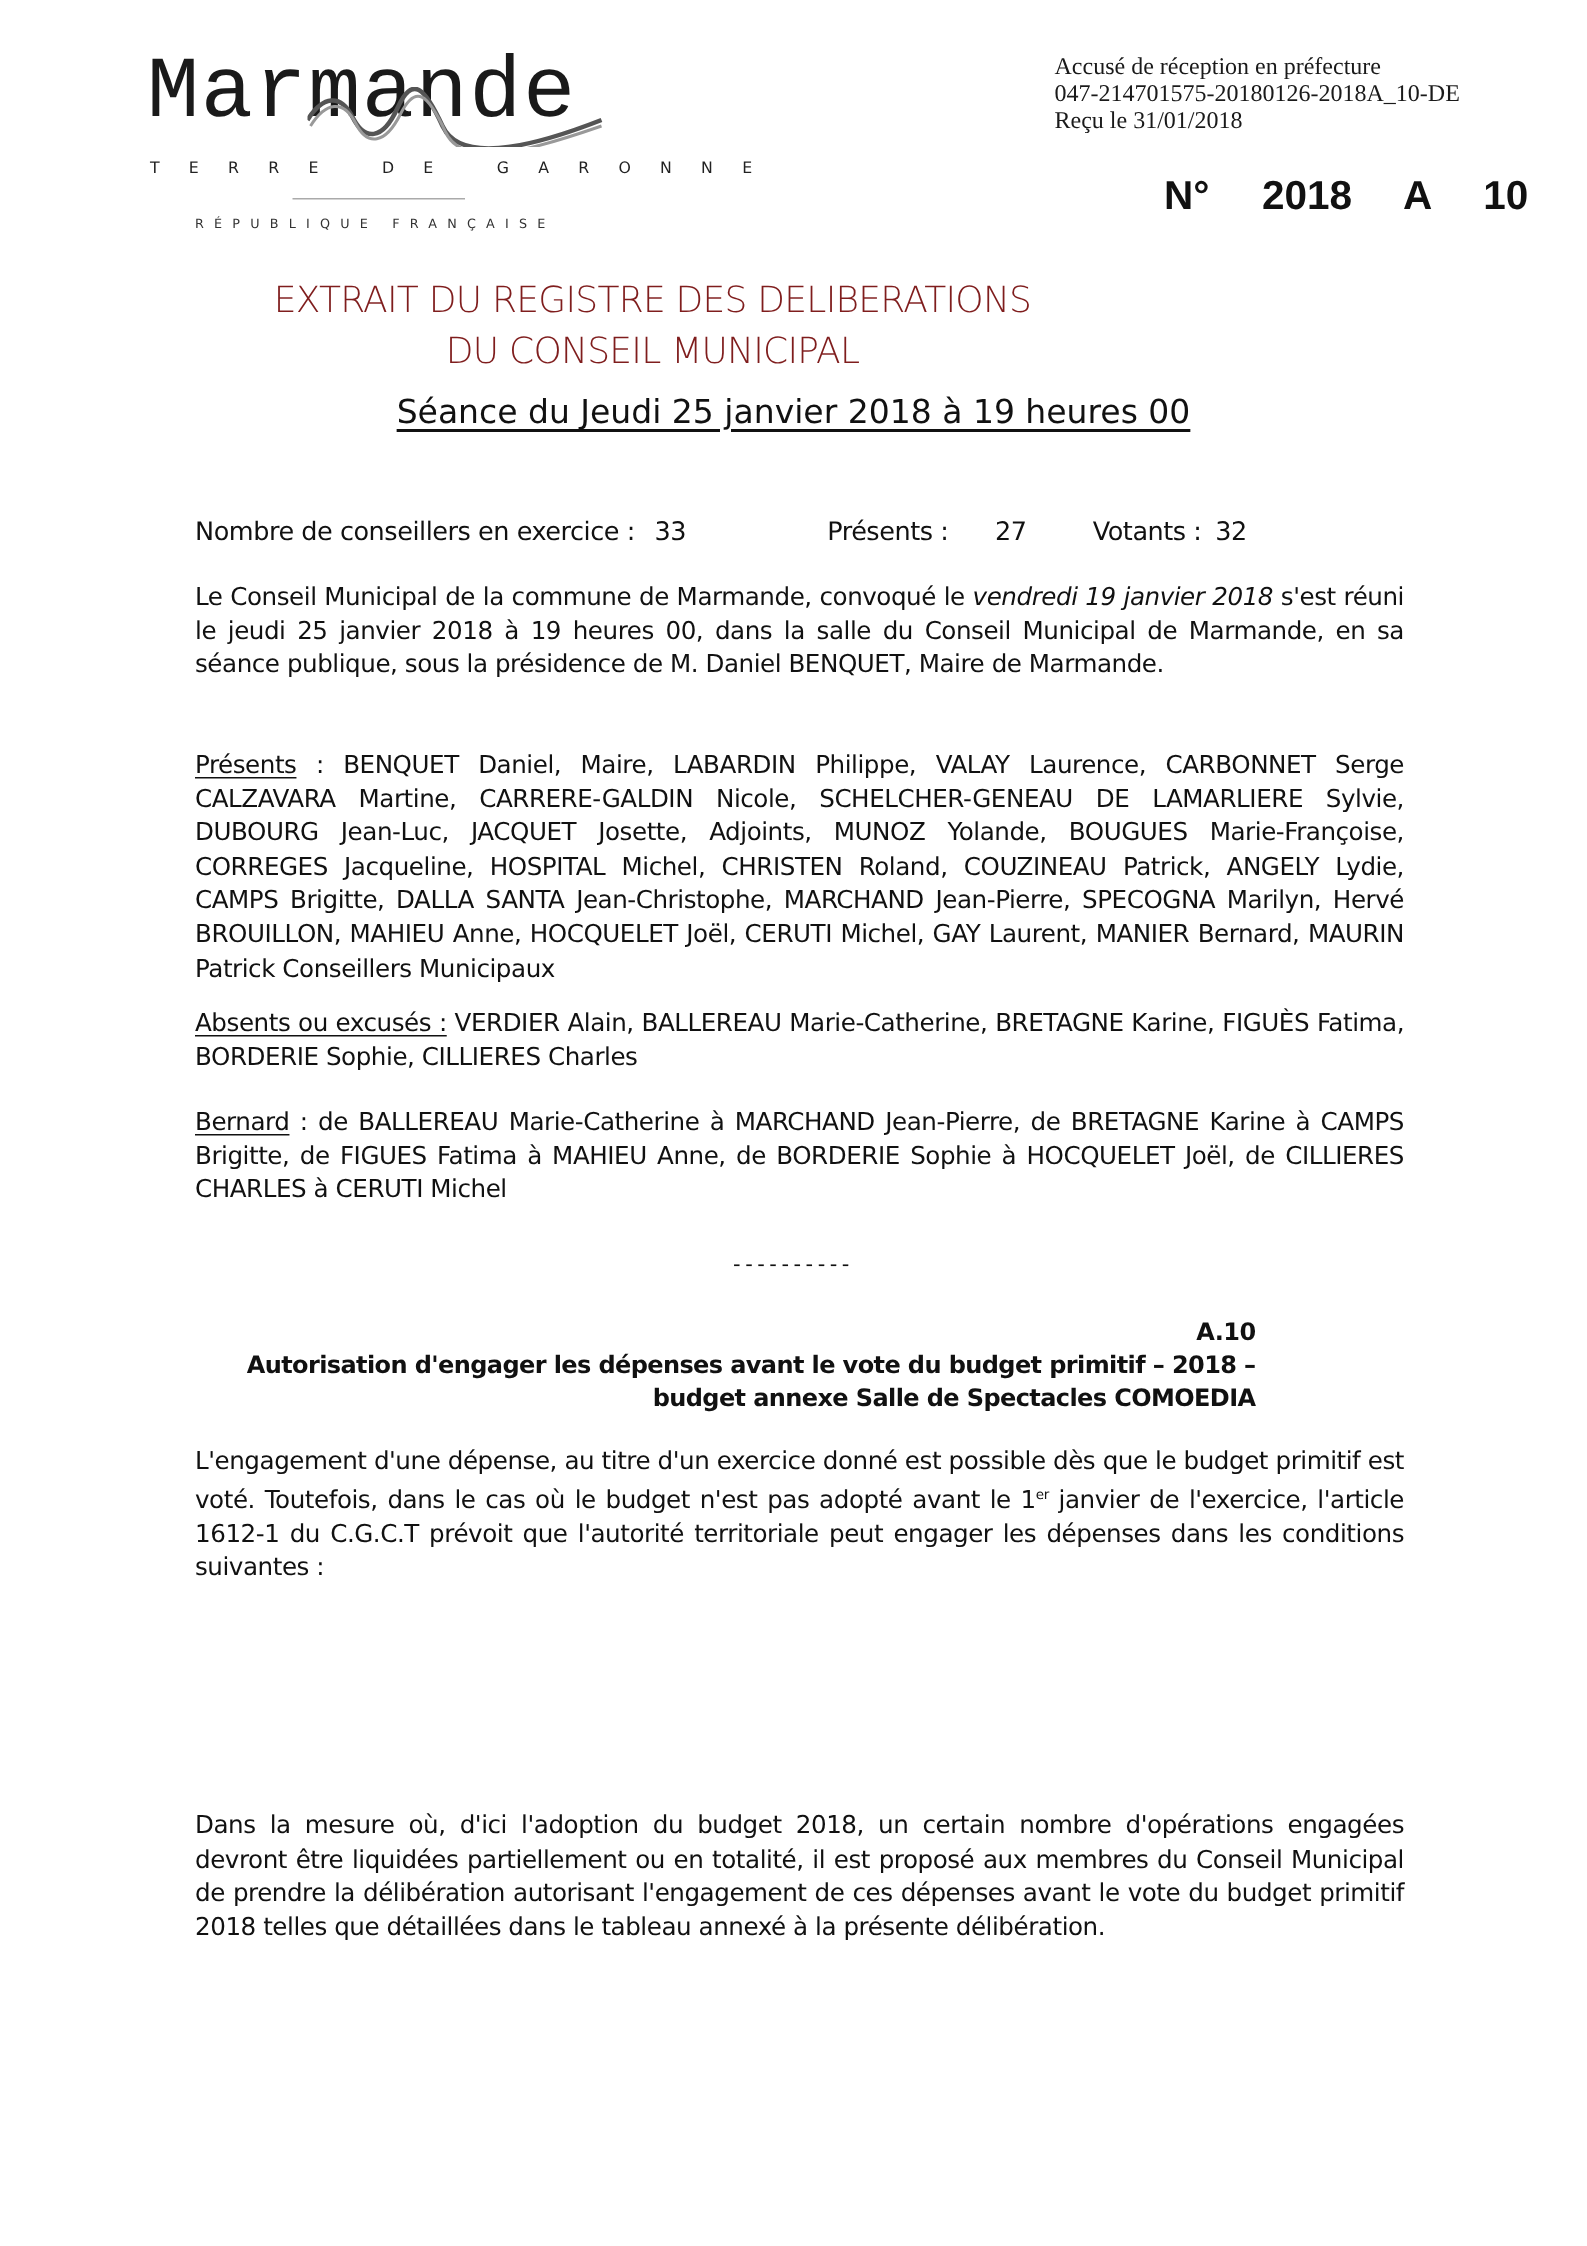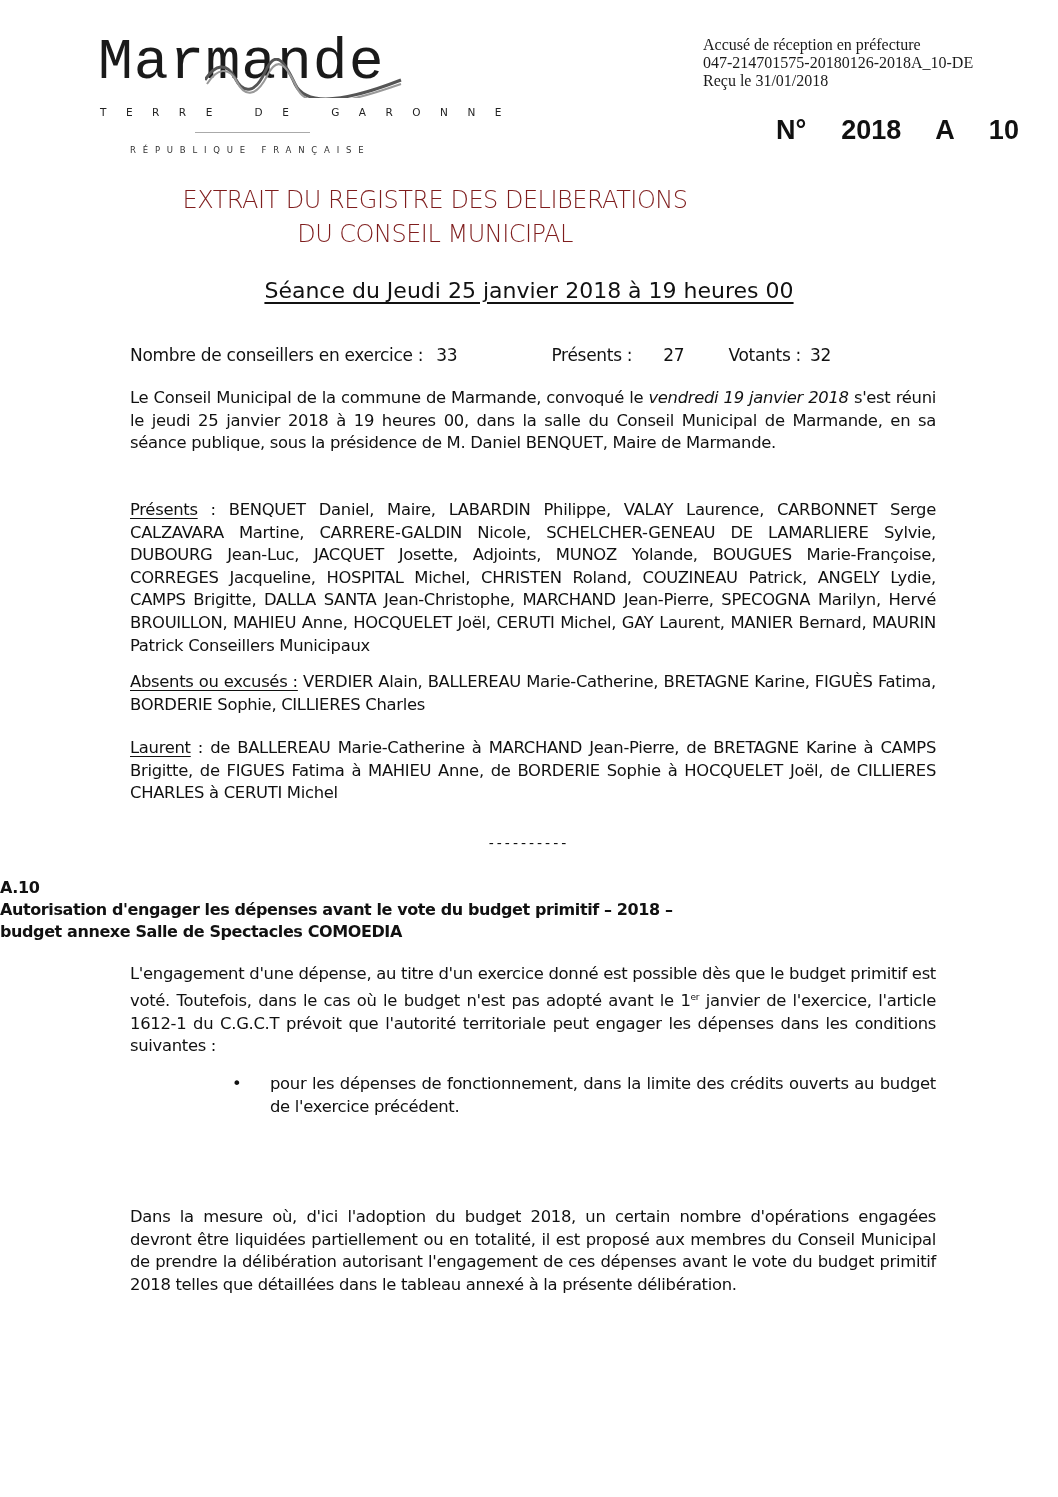--- a/index.html
+++ b/index.html
@@ -30,34 +30,34 @@
     .num {
       left: 776px; top: 115px; font-family: "Liberation Sans", sans-serif;
       font-size: 27px; font-weight: bold; word-spacing: 10px; color: #111;
     }
     
     .title {
       left: 0; width: 870px; text-align: center; font-size: 24px; color: #7f1d1d;
       letter-spacing: -0.5px; font-family: "DejaVu Sans", sans-serif; font-weight: 200;
     }
     .seance {
-      left: 0; width: 1058px; top: 278px; text-align: center; font-size: 22px;
+      left: 0; width: 1058px; top: 263px; text-align: center; font-size: 22px;
     }
     .seance span { text-decoration: underline; text-underline-offset: 4px; }
     
     .txt {
       left: 130px; width: 806px; font-size: 16.4px; line-height: 22.6px;
       text-align: justify; color: #111; letter-spacing: -0.3px;
     }
     .u { text-decoration: underline; text-underline-offset: 3px; }
     .counts { left: 130px; top: 345px; font-size: 17px; letter-spacing: -0.3px; }
     .counts span { display: inline-block; }
     .sep { left: 0; width: 1058px; top: 835px; text-align: center; font-size: 14px; letter-spacing: 3px; }
     .a10 {
-      left: 0; width: 837px; text-align: left; font-size: 16px; font-weight: bold;
+      left: 0; width: 837px; text-align: right; font-size: 16px; font-weight: bold;
       letter-spacing: -0.4px;
     }
     ul.bul { margin: 0; padding: 0; list-style: none; }
     ul.bul li { position: relative; padding-left: 38px; }
     ul.bul li::before {
       content: "\2022"; position: absolute; left: 0; top: 0;
     }
     sup { font-size: 9px; }
   </style>
 </head>
@@ -98,32 +98,31 @@
 
 <div class="abs txt" style="top:499px">
   <span class="u">Présents</span><span> : BENQUET Daniel, Maire, LABARDIN Philippe, VALAY Laurence, CARBONNET Serge CALZAVARA Martine, CARRERE-GALDIN Nicole, SCHELCHER-GENEAU DE LAMARLIERE Sylvie, DUBOURG Jean-Luc, JACQUET Josette, Adjoints, MUNOZ Yolande, BOUGUES Marie-Françoise, CORREGES Jacqueline, HOSPITAL Michel, CHRISTEN Roland, COUZINEAU Patrick, ANGELY Lydie, CAMPS Brigitte, DALLA SANTA Jean-Christophe, MARCHAND Jean-Pierre, SPECOGNA Marilyn, Hervé BROUILLON, MAHIEU Anne, HOCQUELET Joël, CERUTI Michel, GAY Laurent, MANIER Bernard, MAURIN Patrick Conseillers Municipaux</span>
 </div>
 
 <div class="abs txt" style="top:671px">
   <span class="u">Absents ou excusés :</span><span> VERDIER Alain, BALLEREAU Marie-Catherine, BRETAGNE Karine, FIGUÈS Fatima, BORDERIE Sophie, CILLIERES Charles</span>
 </div>
 
 <div class="abs txt" style="top:737px">
-  <span class="u">Laurent</span><span> : de BALLEREAU Marie-Catherine à MARCHAND Jean-Pierre, de BRETAGNE Karine à CAMPS Brigitte, de FIGUES Fatima à MAHIEU Anne, de BORDERIE Sophie à HOCQUELET Joël, de CILLIERES CHARLES à CERUTI Michel</span>
+  <span class="u">Bernard</span><span> : de BALLEREAU Marie-Catherine à MARCHAND Jean-Pierre, de BRETAGNE Karine à CAMPS Brigitte, de FIGUES Fatima à MAHIEU Anne, de BORDERIE Sophie à HOCQUELET Joël, de CILLIERES CHARLES à CERUTI Michel</span>
 </div>
 
 <div class="abs sep">----------</div>
 
 <div class="abs a10" style="top:878px">A.10</div>
 <div class="abs a10" style="top:900px">Autorisation d'engager les dépenses avant le vote du budget primitif – 2018 –</div>
 <div class="abs a10" style="top:922px">budget annexe Salle de Spectacles COMOEDIA</div>
 
 <div class="abs txt" style="top:963px">
   <span>L'engagement d'une dépense, au titre d'un exercice donné est possible dès que le budget primitif est voté. Toutefois, dans le cas où le budget n'est pas adopté avant le 1</span><sup>er</sup><span> janvier de l'exercice, l'article 1612-1 du C.G.C.T prévoit que l'autorité territoriale peut engager les dépenses dans les conditions suivantes :</span>
 </div>
 
 <div class="abs txt" style="top:1073px;left:232px;width:704px">
   <ul class="bul">
-    <li>pour les dépenses de fonctionnement, dans la limite des crédits ouverts au budget de l'exercice précédent.</li>
   </ul>
 </div>
 
 <div class="abs txt" style="top:1206px">Dans la mesure où, d'ici l'adoption du budget 2018, un certain nombre d'opérations engagées devront être liquidées partiellement ou en totalité, il est proposé aux membres du Conseil Municipal de prendre la délibération autorisant l'engagement de ces dépenses avant le vote du budget primitif 2018 telles que détaillées dans le tableau annexé à la présente délibération.</div>
 
 </body></html>

